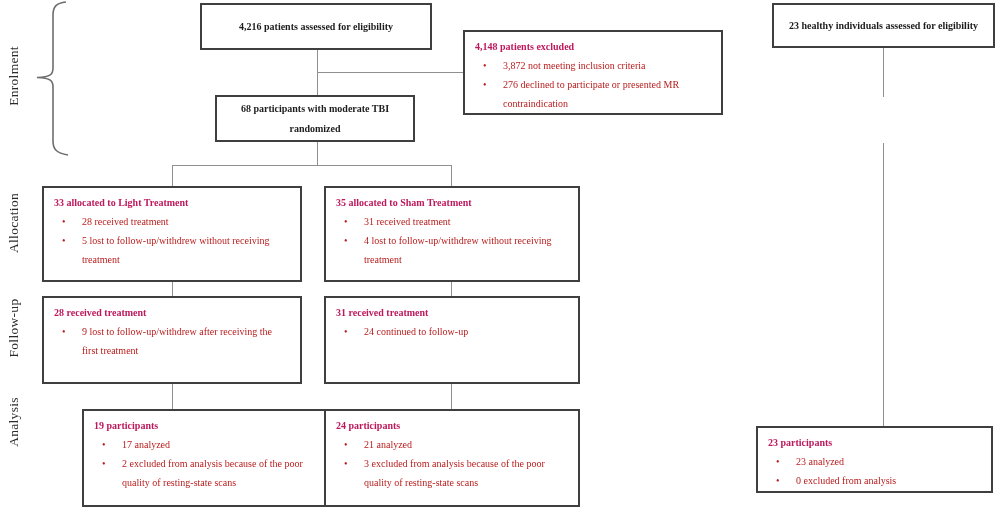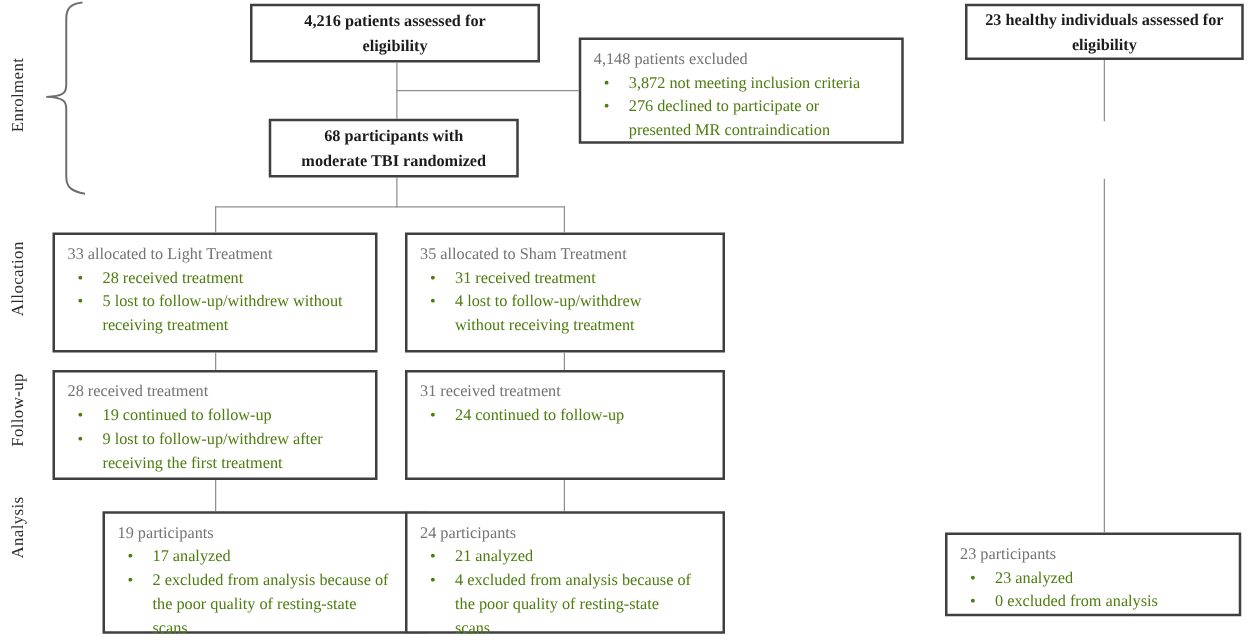--- a/index.html
+++ b/index.html
@@ -26,45 +26,45 @@
   }
   .line {
     position: absolute;
     background: #909090;
   }
   .box {
     position: absolute;
     background: #ffffff;
     border: 2px solid #3f3f3f;
     box-sizing: border-box;
-    font-size: 13px;
+    font-size: 10px;
     line-height: 19px;
   }
   .box.center {
     display: flex;
     align-items: center;
     justify-content: center;
     text-align: center;
     font-weight: bold;
     padding: 3px 18px;
     line-height: 20px;
   }
   .box.center.narrowpad { padding: 3px 4px; font-family: Liberation Serif, serif; }
   .box.list { padding: 5px 8px 4px 10px; }
-  .box-title { font-weight: normal; color: #737373; }
+  .box-title { font-weight: bold; color: #be185d; }
   .box ul {
     list-style: none;
     margin: 0;
     padding: 0;
   }
   .box li {
     position: relative;
     padding-left: 28px;
     padding-right: 16px;
-    color: #4d7c0f;
+    color: #b91c1c;
   }
   .box li::before {
     content: "\2022";
     position: absolute;
     left: 8px;
     top: 0;
   }
   .brace { position: absolute; }
 </style>
 </head>
@@ -127,21 +127,20 @@
     <div class="box-title">35 allocated to Sham Treatment</div>
     <ul>
       <li>31 received treatment</li>
       <li>4 lost to follow-up/withdrew without receiving treatment</li>
     </ul>
   </div>
 
   <div class="box list" style="left:42px; top:296px; width:260px; height:88px;">
     <div class="box-title">28 received treatment</div>
     <ul>
-      <li>19 continued to follow-up</li>
       <li>9 lost to follow-up/withdrew after receiving the first treatment</li>
     </ul>
   </div>
 
   <div class="box list" style="left:324px; top:296px; width:256px; height:88px;">
     <div class="box-title">31 received treatment</div>
     <ul>
       <li>24 continued to follow-up</li>
     </ul>
   </div>
@@ -151,21 +150,21 @@
     <ul>
       <li>17 analyzed</li>
       <li>2 excluded from analysis because of the poor quality of resting-state scans</li>
     </ul>
   </div>
 
   <div class="box list" style="left:324px; top:409px; width:256px; height:98px;">
     <div class="box-title">24 participants</div>
     <ul>
       <li>21 analyzed</li>
-      <li>4 excluded from analysis because of the poor quality of resting-state scans</li>
+      <li>3 excluded from analysis because of the poor quality of resting-state scans</li>
     </ul>
   </div>
 
   <div class="box list" style="left:756px; top:426px; width:237px; height:67px;">
     <div class="box-title">23 participants</div>
     <ul>
       <li>23 analyzed</li>
       <li>0 excluded from analysis</li>
     </ul>
   </div>

